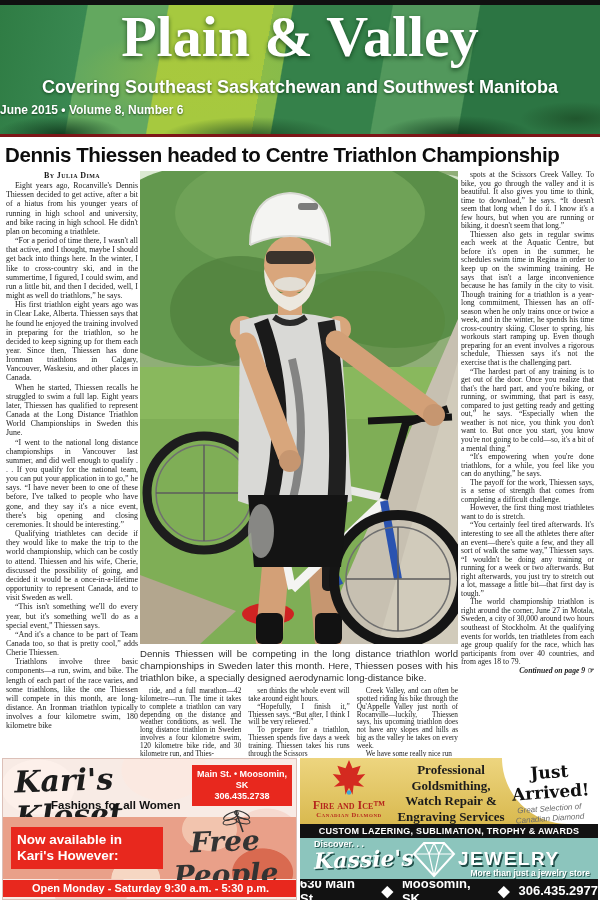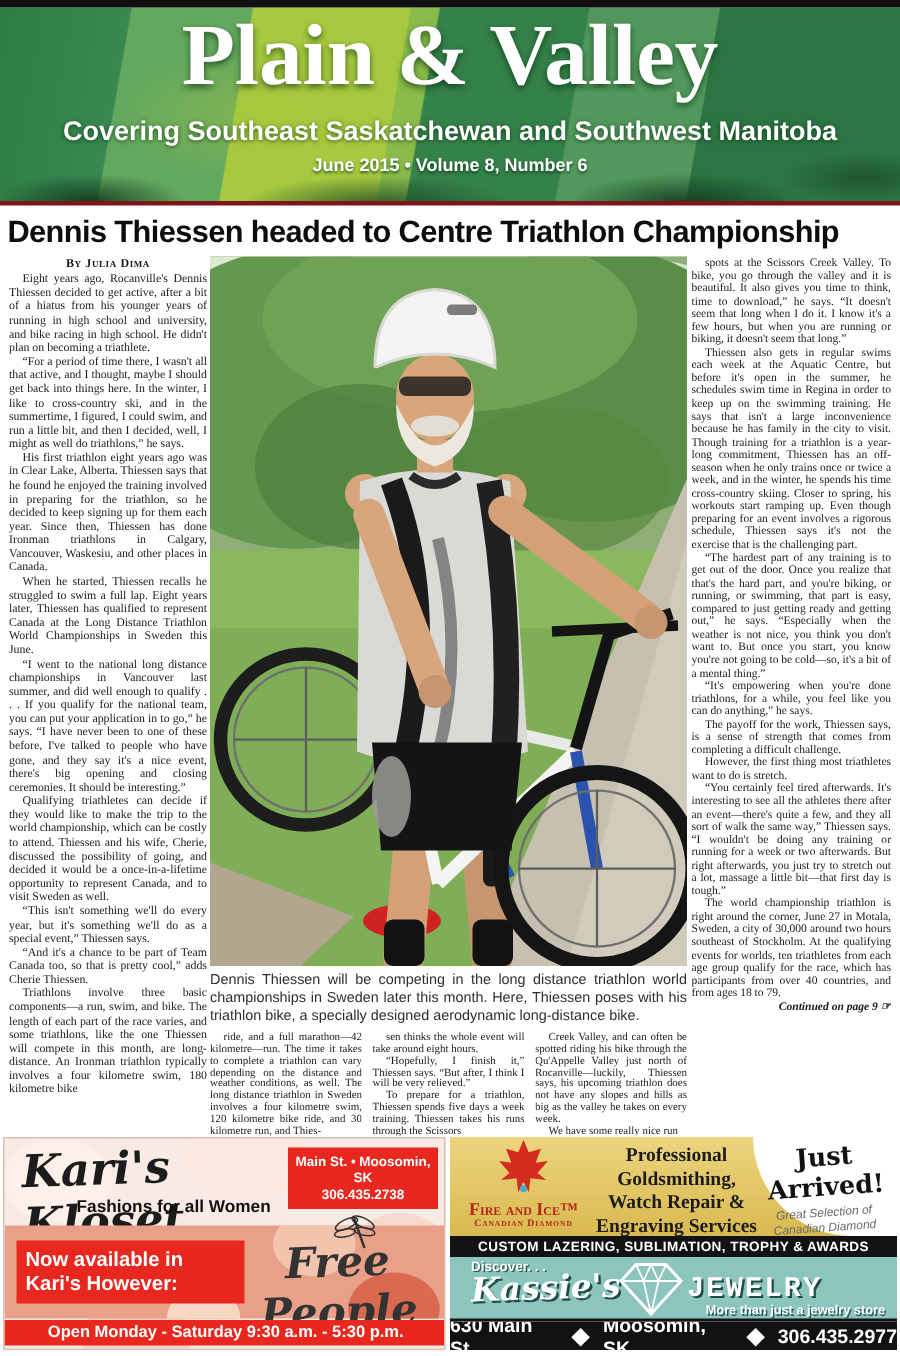--- a/index.html
+++ b/index.html
@@ -15,21 +15,21 @@
       radial-gradient(110px 28px at 76% 101%, rgba(16,56,28,.9), transparent 70%),
       radial-gradient(80px 24px at 96% 88%, rgba(28,76,38,.75), transparent 70%),
       radial-gradient(140px 60px at 30% 55%, rgba(170,200,60,.45), transparent 75%),
       linear-gradient(100deg,#2f7c44 0%,#398851 14%,#63a85f 14.2%,#63a85f 27%,#a6c93f 27.2%,#a6c93f 44%,#88bb4a 44%,#88bb4a 47%,#35814a 47.2%,#35814a 63%,#52985c 63.2%,#52985c 77%,#2c7543 77.2%,#2c7543 100%);}
   .mh-title{margin:0;position:absolute;left:0;top:2px;width:100%;text-align:center;
     font-family:"Liberation Serif",serif;font-weight:bold;font-size:58px;line-height:60px;
     color:#ffffff;text-shadow:0 2px 4px rgba(0,40,10,.65);}
   .mh-tagline{position:absolute;left:0;top:72px;width:100%;text-align:center;
     font-family:"Liberation Sans",sans-serif;font-weight:bold;font-size:18px;color:#fff;
     text-shadow:0 1px 3px rgba(0,40,10,.7);}
-  .mh-dateline{position:absolute;left:0;top:98px;width:100%;text-align:center;
+  .mh-dateline{position:absolute;left:0;top:98px;width:100%;text-align:left;
     font-family:"Liberation Sans",sans-serif;font-weight:bold;font-size:12px;color:#fff;
     text-shadow:0 1px 2px rgba(0,40,10,.7);}
 
   
   .headline{margin:0;position:absolute;left:5px;top:143px;width:592px;
     font-family:"Liberation Sans",sans-serif;font-weight:bold;font-size:20.5px;
     letter-spacing:-0.4px;color:#0d0d0d;white-space:nowrap;}
 
   
   .col p{margin:0;text-indent:9px;text-align:justify;}
@@ -104,21 +104,21 @@
   .ka-topbar{height:14px;background:#121212;color:#fff;text-align:center;
     font-family:"Liberation Sans",sans-serif;font-weight:bold;font-size:9px;line-height:14px;
     letter-spacing:.3px;text-transform:uppercase;}
   .ka-teal{position:relative;height:41px;background:#8cc5bd;border-bottom:2px solid #121212;}
   .ka-discover{position:absolute;left:14px;top:1px;font-family:"Liberation Sans",sans-serif;
     font-weight:bold;font-size:9px;color:#fff;text-shadow:1px 1px 0 #2c5f59;}
   .ka-script{position:absolute;left:14px;top:8px;font-family:"DejaVu Serif",serif;
     font-style:italic;font-weight:bold;font-size:22px;color:#fff;
     text-shadow:1.5px 1.5px 0 #1f4c47;transform:rotate(-2deg);}
   .ka-diamond{position:absolute;left:112px;top:2px;}
-  .ka-serif{position:absolute;left:158px;top:10px;font-family:Liberation Mono, monospace;
+  .ka-serif{position:absolute;left:158px;top:10px;font-family:Liberation Sans, sans-serif;
     font-weight:bold;font-size:19px;letter-spacing:1.5px;color:#fff;
     text-shadow:1.5px 1.5px 0 #1f4c47;}
   .ka-slogan{position:absolute;right:8px;bottom:1px;font-family:"Liberation Sans",sans-serif;
     font-weight:bold;font-size:8.5px;color:#fff;text-shadow:1px 1px 0 #2c5f59;margin-top:47px;}
   .ka-botbar{height:19px;background:#121212;color:#fff;display:flex;align-items:center;
     justify-content:center;gap:9px;font-family:"Liberation Sans",sans-serif;font-weight:bold;
     font-size:13px;}
   .ka-dia{color:#fff;font-size:15px;line-height:15px;}
 </style>
 </head>

